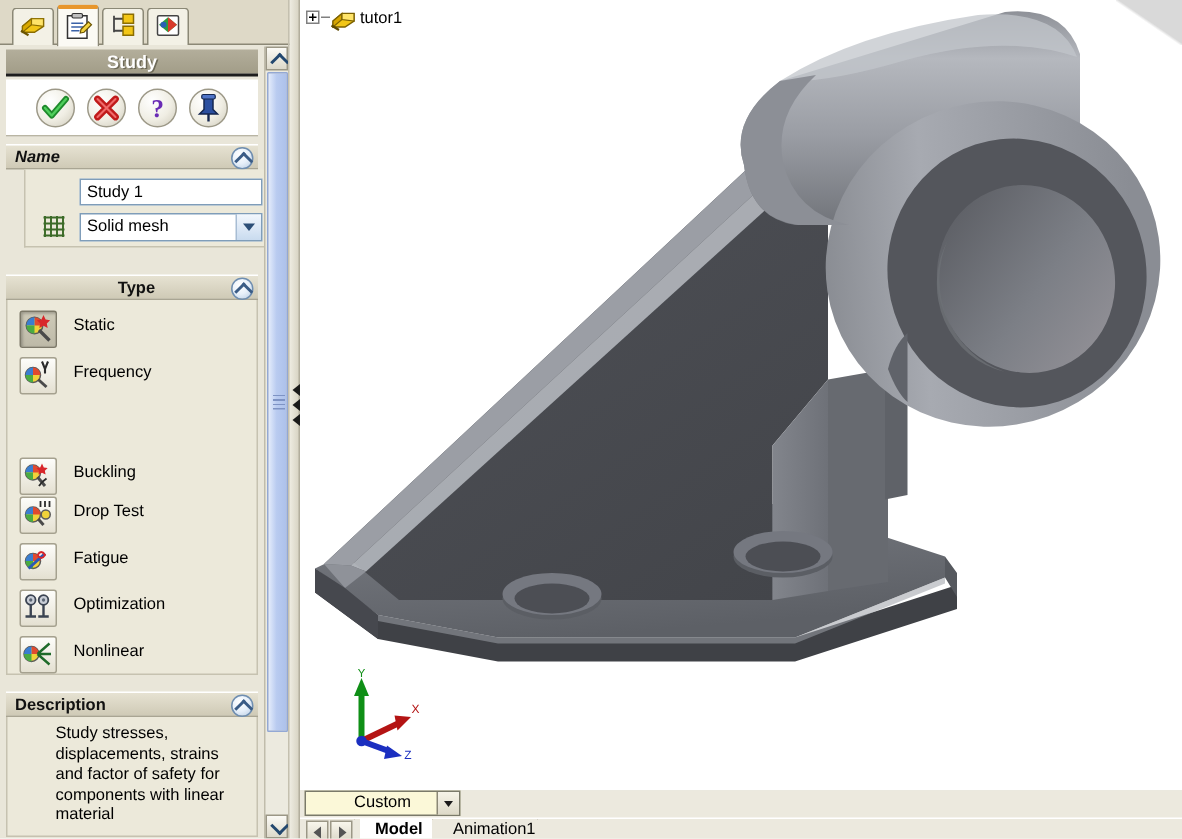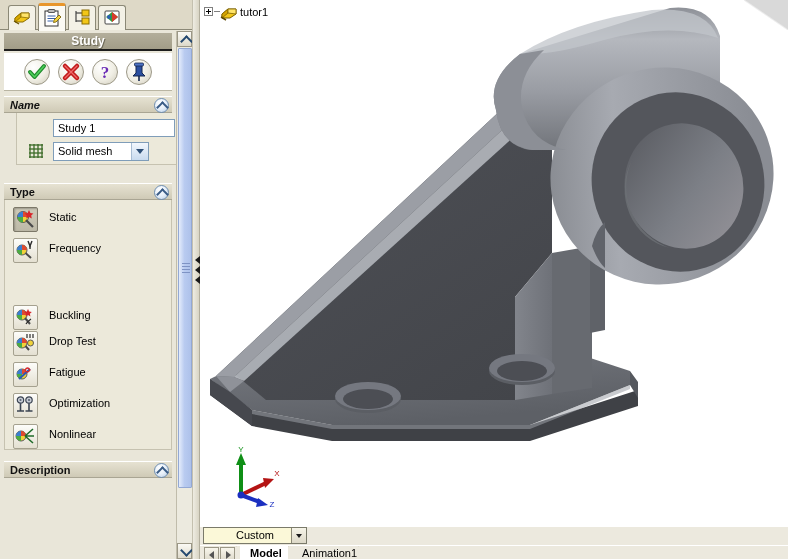--- a/index.html
+++ b/index.html
@@ -131,21 +131,21 @@
     background: #ffffff;
     border: 1px solid #7f9db9;
     font-family: "Liberation Sans", sans-serif;
     font-size: 11px;
     padding-left: 4px;
     line-height: 16px;
     color: #000;
   }
   #mesh-select {
     position: absolute; left: 36px; top: 29px;
-    width: 96px; height: 19px;
+    width: 122px; height: 19px;
     background: #ffffff;
     border: 1px solid #7f9db9;
     font-size: 11px;
     padding-left: 4px;
     line-height: 17px;
     color: #000;
     cursor: pointer;
   }
   #mesh-select .dd-arrow {
     position: absolute; right: 0; top: 0;
@@ -486,21 +486,21 @@
           </g>
         </svg>
       </span>
 
       <div id="mesh-select">
         <span>Solid mesh</span>
         <span class="dd-arrow"></span>
       </div>
     </div>
 
-    <div class="sec-head" style="top:183px;">
+    <div class="sec-head" style="top:183px;text-align:center;">
       <span>Type</span>
       <span class="chev"></span>
     </div>
     <div class="sec-body" id="type-body">
 
       <div class="type-row selected" style="top:4px;">
         <span class="type-icon">
           <svg width="23" height="23" viewBox="0 0 23 23">
             <circle cx="9" cy="9" r="5.5" fill="#f0d23a" stroke="#5a5a5a" stroke-width="1"></circle>
             <path d="M9 3.5 A5.5 5.5 0 0 1 14.5 9 L9 9 Z" fill="#e04a2f"></path>
@@ -601,20 +601,27 @@
             <path d="M11 11 L19 4 M11 11 L19 18 M11 11 L20 11" stroke="#1f6b2a" stroke-width="1.6" fill="none"></path>
           </svg>
         </span>
         <span class="type-label">Nonlinear</span>
       </div>
     </div>
 
     <div class="sec-head" style="top:461px;">
       <span>Description</span>
       <span class="chev"></span>
+    </div>
+    <div class="sec-body" id="desc-body">
+      <div id="desc-text">Study stresses,
+displacements, strains
+and factor of safety  for
+components with linear
+material</div>
     </div>
 
     <div id="panel-scroll">
       <div class="sb-btn" id="sb-up"></div>
       <div id="sb-thumb">
         <div id="sb-grip"></div>
       </div>
       <div class="sb-btn" id="sb-dn"></div>
     </div>
   </div>

